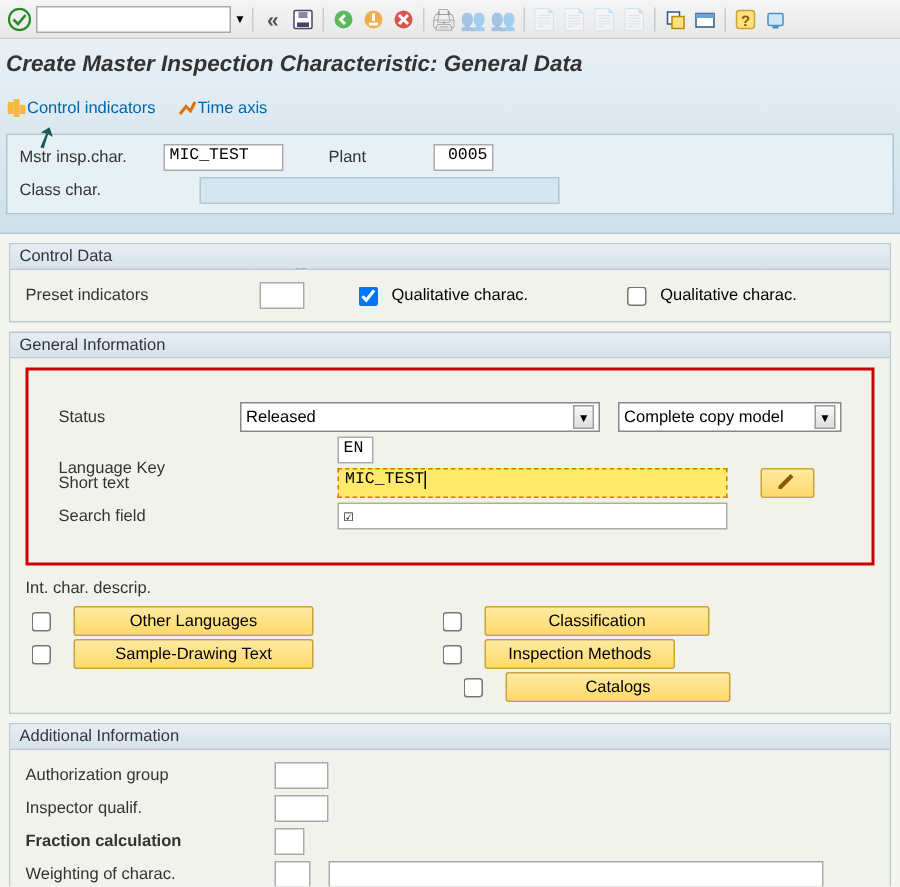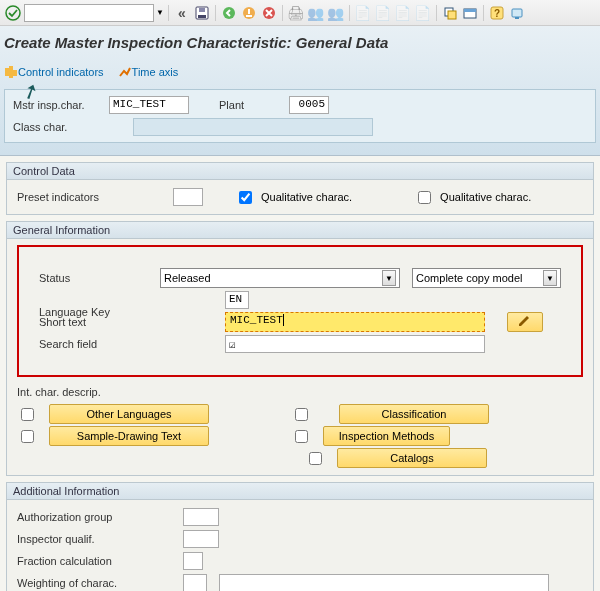--- a/index.html
+++ b/index.html
@@ -255,21 +255,21 @@
     <div class="inline-row">
       <span class="lbl" style="width:124px;">Int. char. descrip.</span>
     </div>
     <div class="inline-row">
       <input type="checkbox" style="">
       <span class="yellow-btn" style="width:160px;margin-left:6px;">
           <span>Other Languages</span>
         </span>
       <span style="width:70px;"></span>
       <input type="checkbox" style="">
-      <span class="yellow-btn" style="width:150px;margin-left:22px;">
+      <span class="yellow-btn" style="width:150px;margin-left:6px;">
           <span>Classification</span>
         </span>
     </div>
     <div class="inline-row">
       <input type="checkbox" style="">
       <span class="yellow-btn" style="width:160px;margin-left:6px;">
           <span>Sample-Drawing Text</span>
         </span>
       <span style="width:70px;"></span>
       <input type="checkbox" style="">
@@ -292,21 +292,21 @@
   <div class="section-body">
     <div class="inline-row">
       <span class="lbl" style="width:160px;">Authorization group</span>
       <input class="val-input" style="width: 36px;">
     </div>
     <div class="inline-row">
       <span class="lbl" style="width:160px;">Inspector qualif.</span>
       <input class="val-input" style="width: 36px;">
     </div>
     <div class="inline-row">
-      <span class="lbl" style="width:160px;">Fraction calculation</span>
+      <span class="lbl" style="width:160px;font-weight:bold;">Fraction calculation</span>
       <input class="val-input" style="width: 20px;">
     </div>
     <div class="inline-row">
       <span class="lbl" style="width:160px;">Weighting of charac.</span>
       <input class="val-input" style="width: 24px;">
       <input class="val-input" style="width: 330px; margin-left: 6px;">
     </div>
   </div>
 </div>
 

